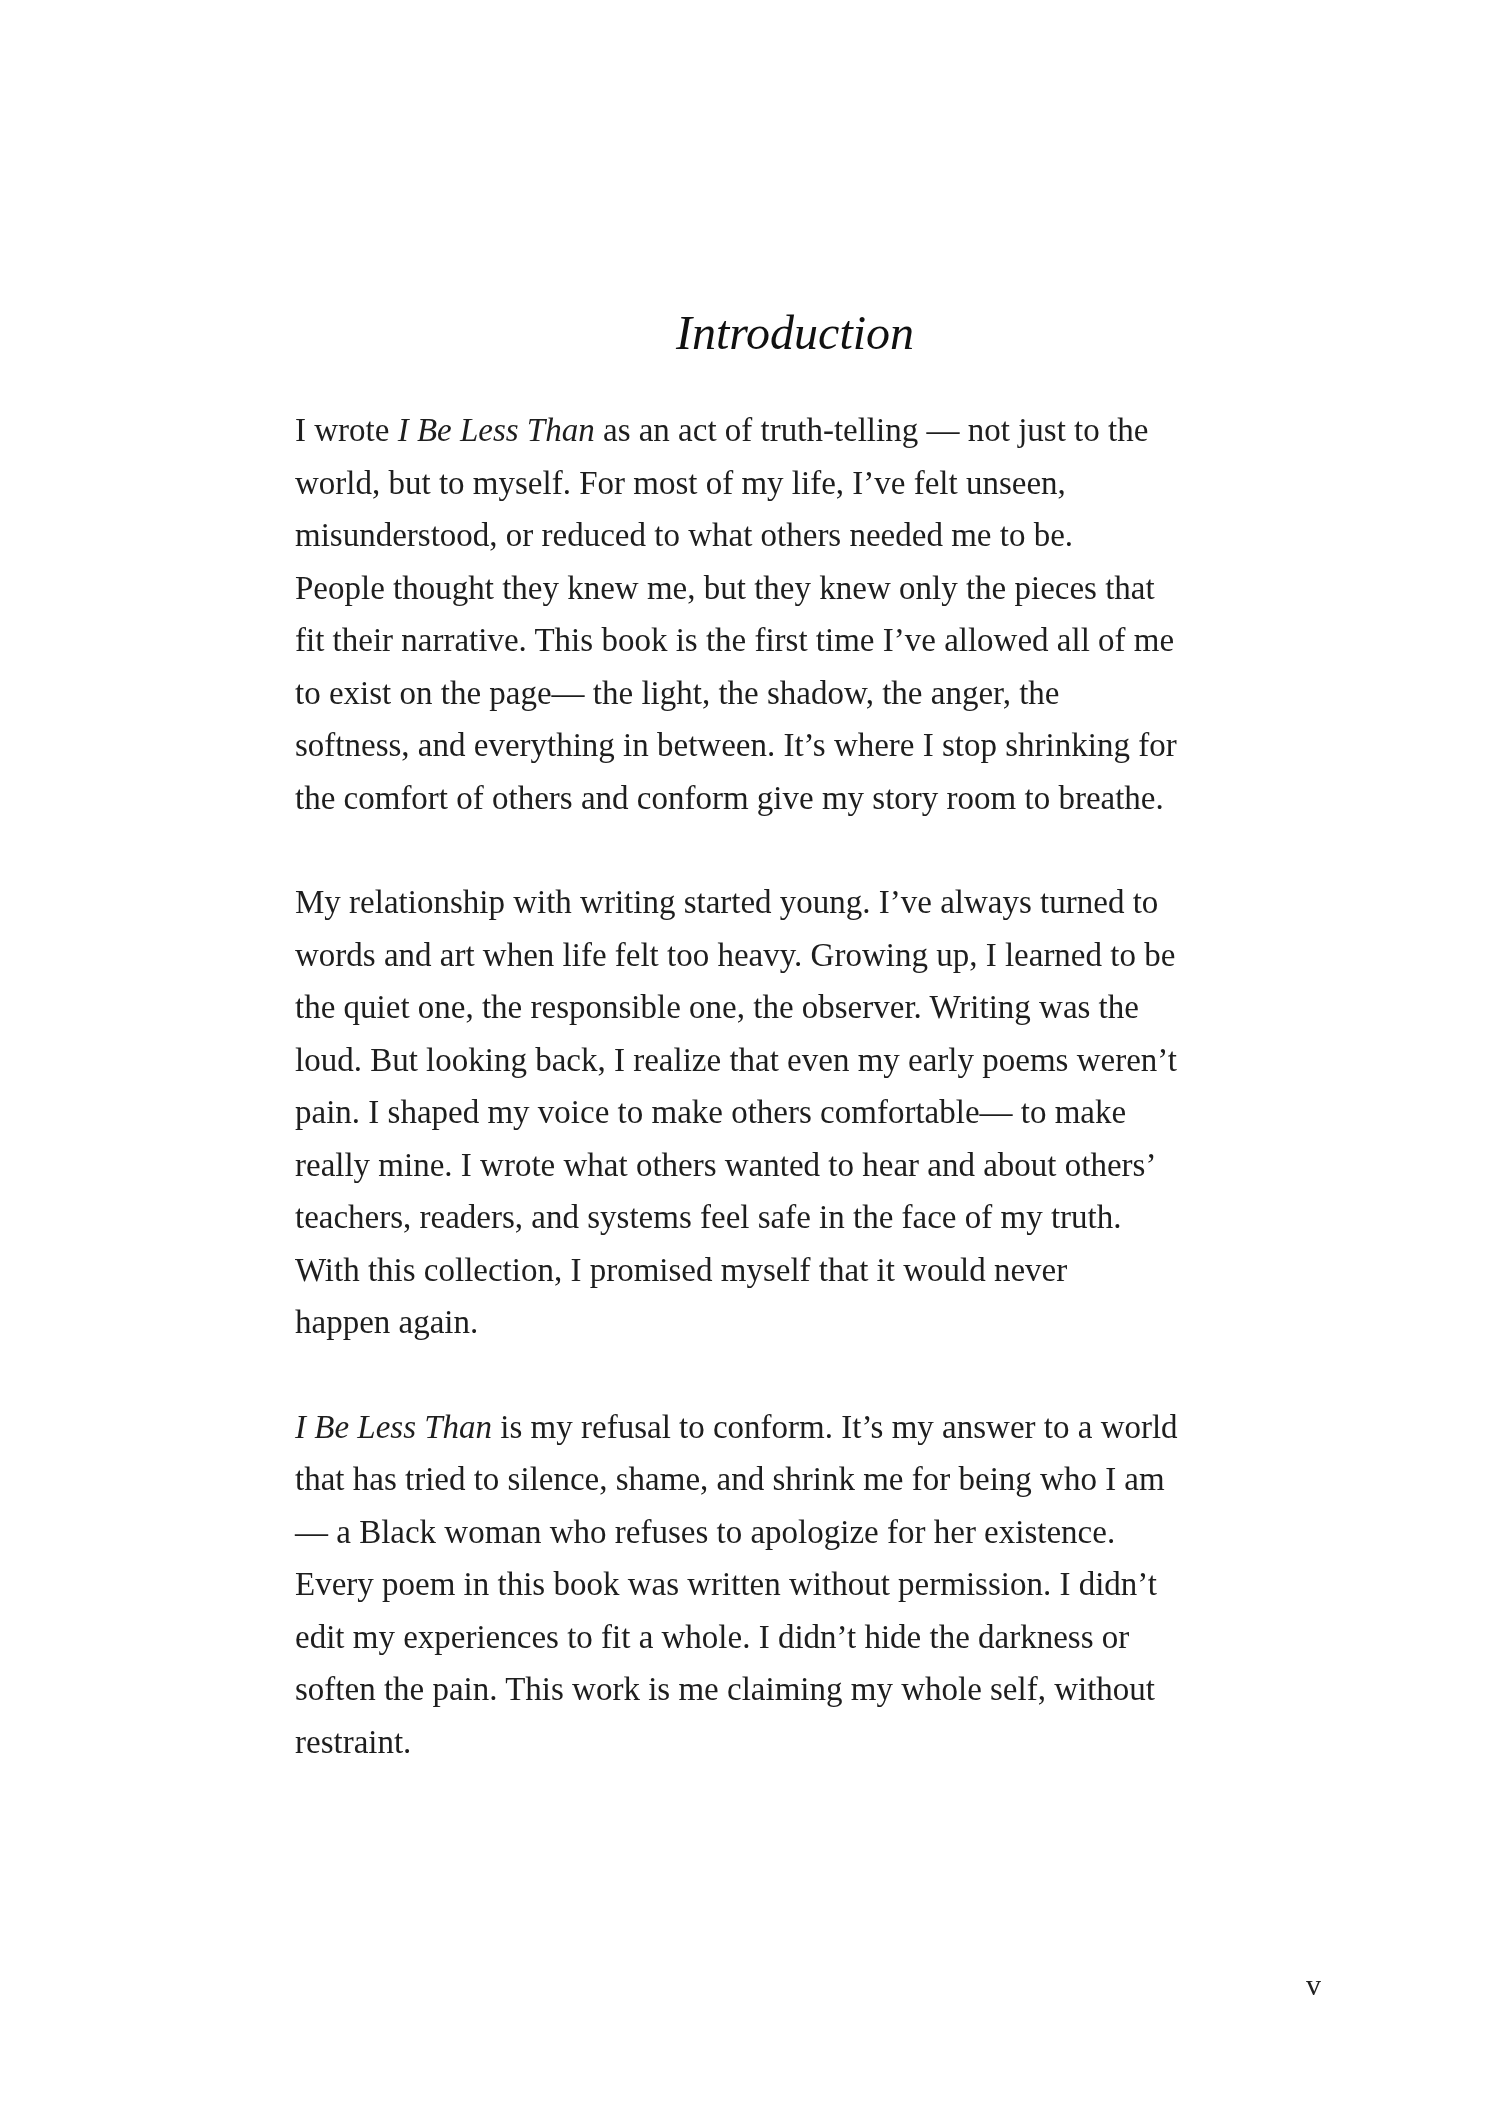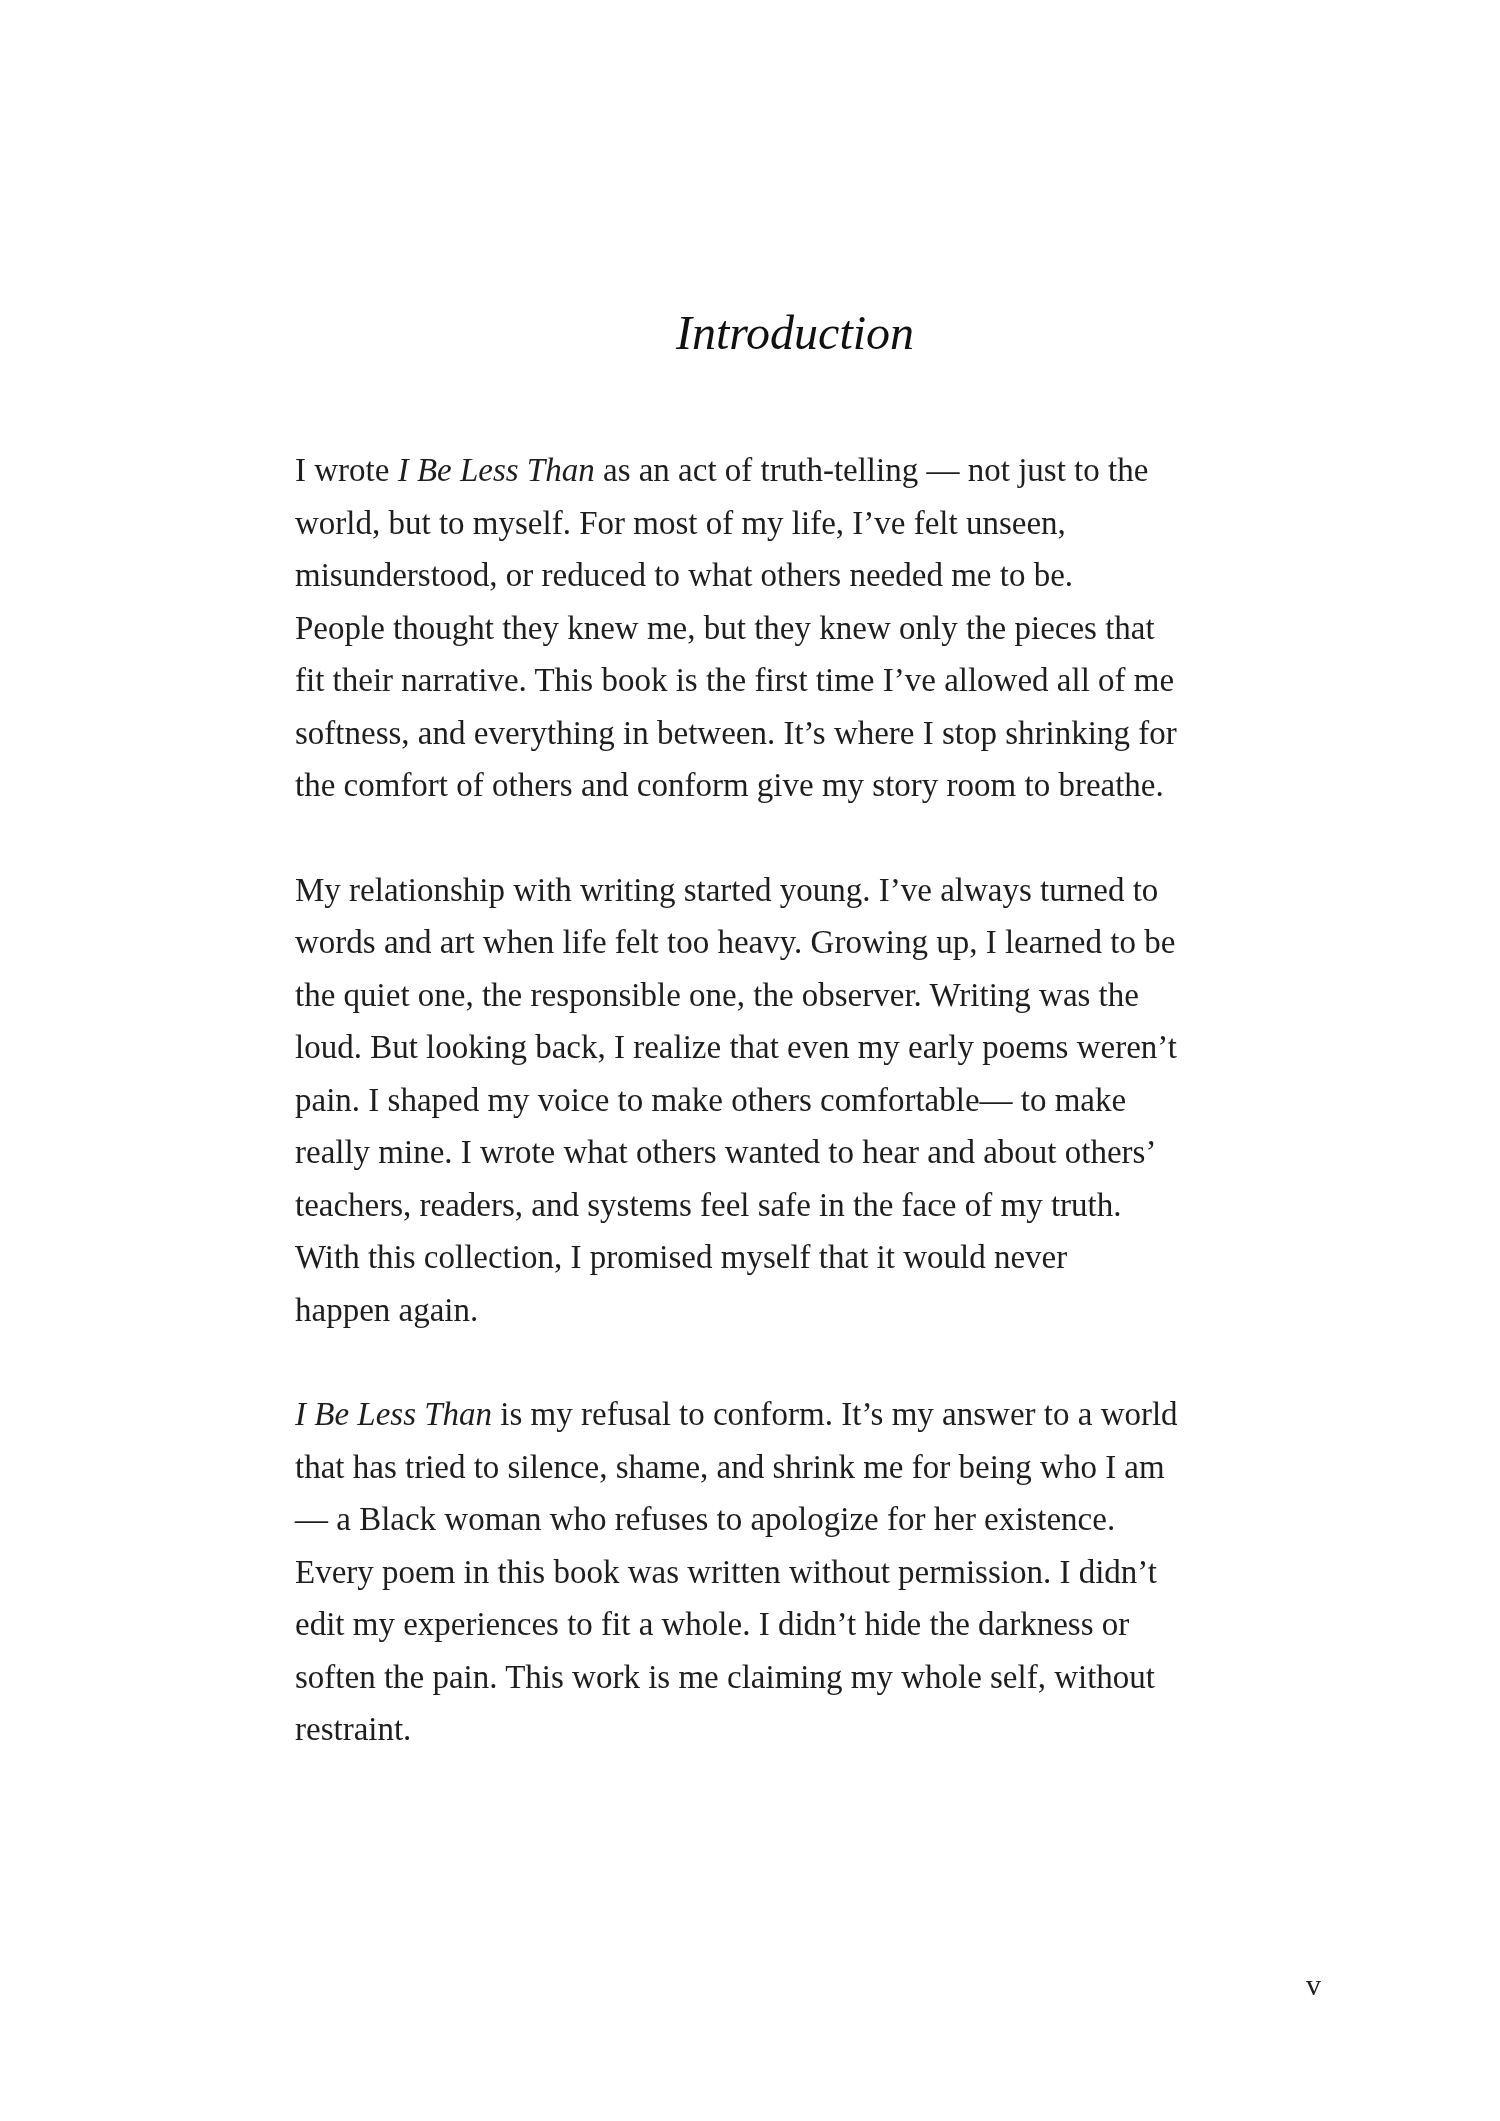--- a/index.html
+++ b/index.html
@@ -30,21 +30,21 @@
       font-style: italic;
       font-size: 48px;
       font-weight: 500;
       margin: 0;
       letter-spacing: 0px;
       color: #111;
     }
     .body {
       position: absolute;
       left: 295px;
-      top: 444px;
+      top: 404px;
       width: 1020px;
     }
     .para {
       margin: 0 0 52px 0;
       font-size: 33px;
       line-height: 52.5px;
       color: #1e1e1e;
     }
     .line {
       display: block;
@@ -67,20 +67,21 @@
 <div class="page">
   <h1 class="title">Introduction</h1>
 
   <div class="body" id="body-container">
       <p class="para">
         <span class="line"><span>I wrote </span><span class="em">I Be Less Than</span><span> as an act of truth-telling — not just to the</span></span>
         <span class="line"><span>world, but to myself. For most of my life, I’ve felt unseen,</span></span>
         <span class="line"><span>misunderstood, or reduced to what others needed me to be.</span></span>
         <span class="line"><span>People thought they knew me, but they knew only the pieces that</span></span>
         <span class="line"><span>fit their narrative. This book is the first time I’ve allowed all of me</span></span>
+        <span class="line"><span>to exist on the page— the light, the shadow, the anger, the</span></span>
         <span class="line"><span>softness, and everything in between. It’s where I stop shrinking for</span></span>
         <span class="line"><span>the comfort of others and conform give my story room to breathe.</span></span>
       </p>
       <p class="para">
         <span class="line"><span>My relationship with writing started young. I’ve always turned to</span></span>
         <span class="line"><span>words and art when life felt too heavy. Growing up, I learned to be</span></span>
         <span class="line"><span>the quiet one, the responsible one, the observer. Writing was the</span></span>
         <span class="line"><span>loud. But looking back, I realize that even my early poems weren’t</span></span>
         <span class="line"><span>pain. I shaped my voice to make others comfortable— to make</span></span>
         <span class="line"><span>really mine. I wrote what others wanted to hear and about others’</span></span>

